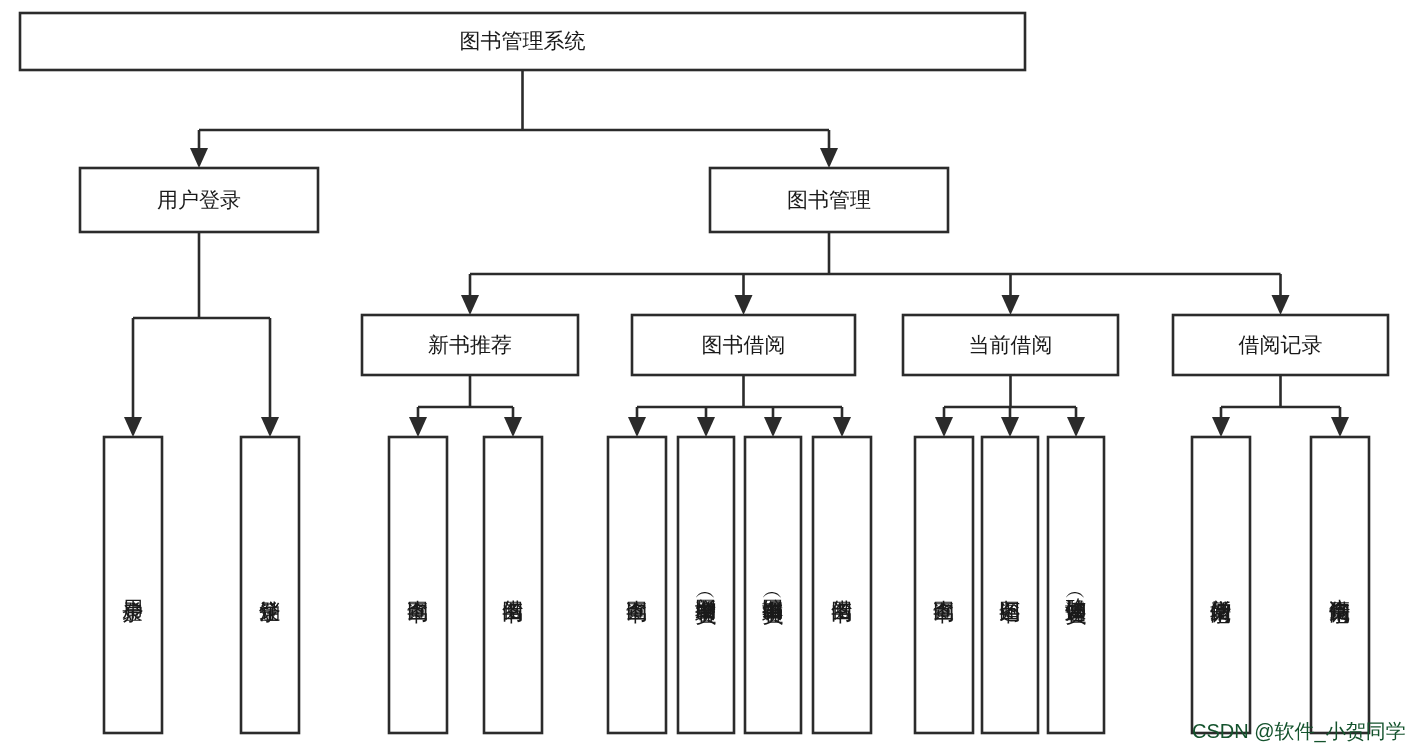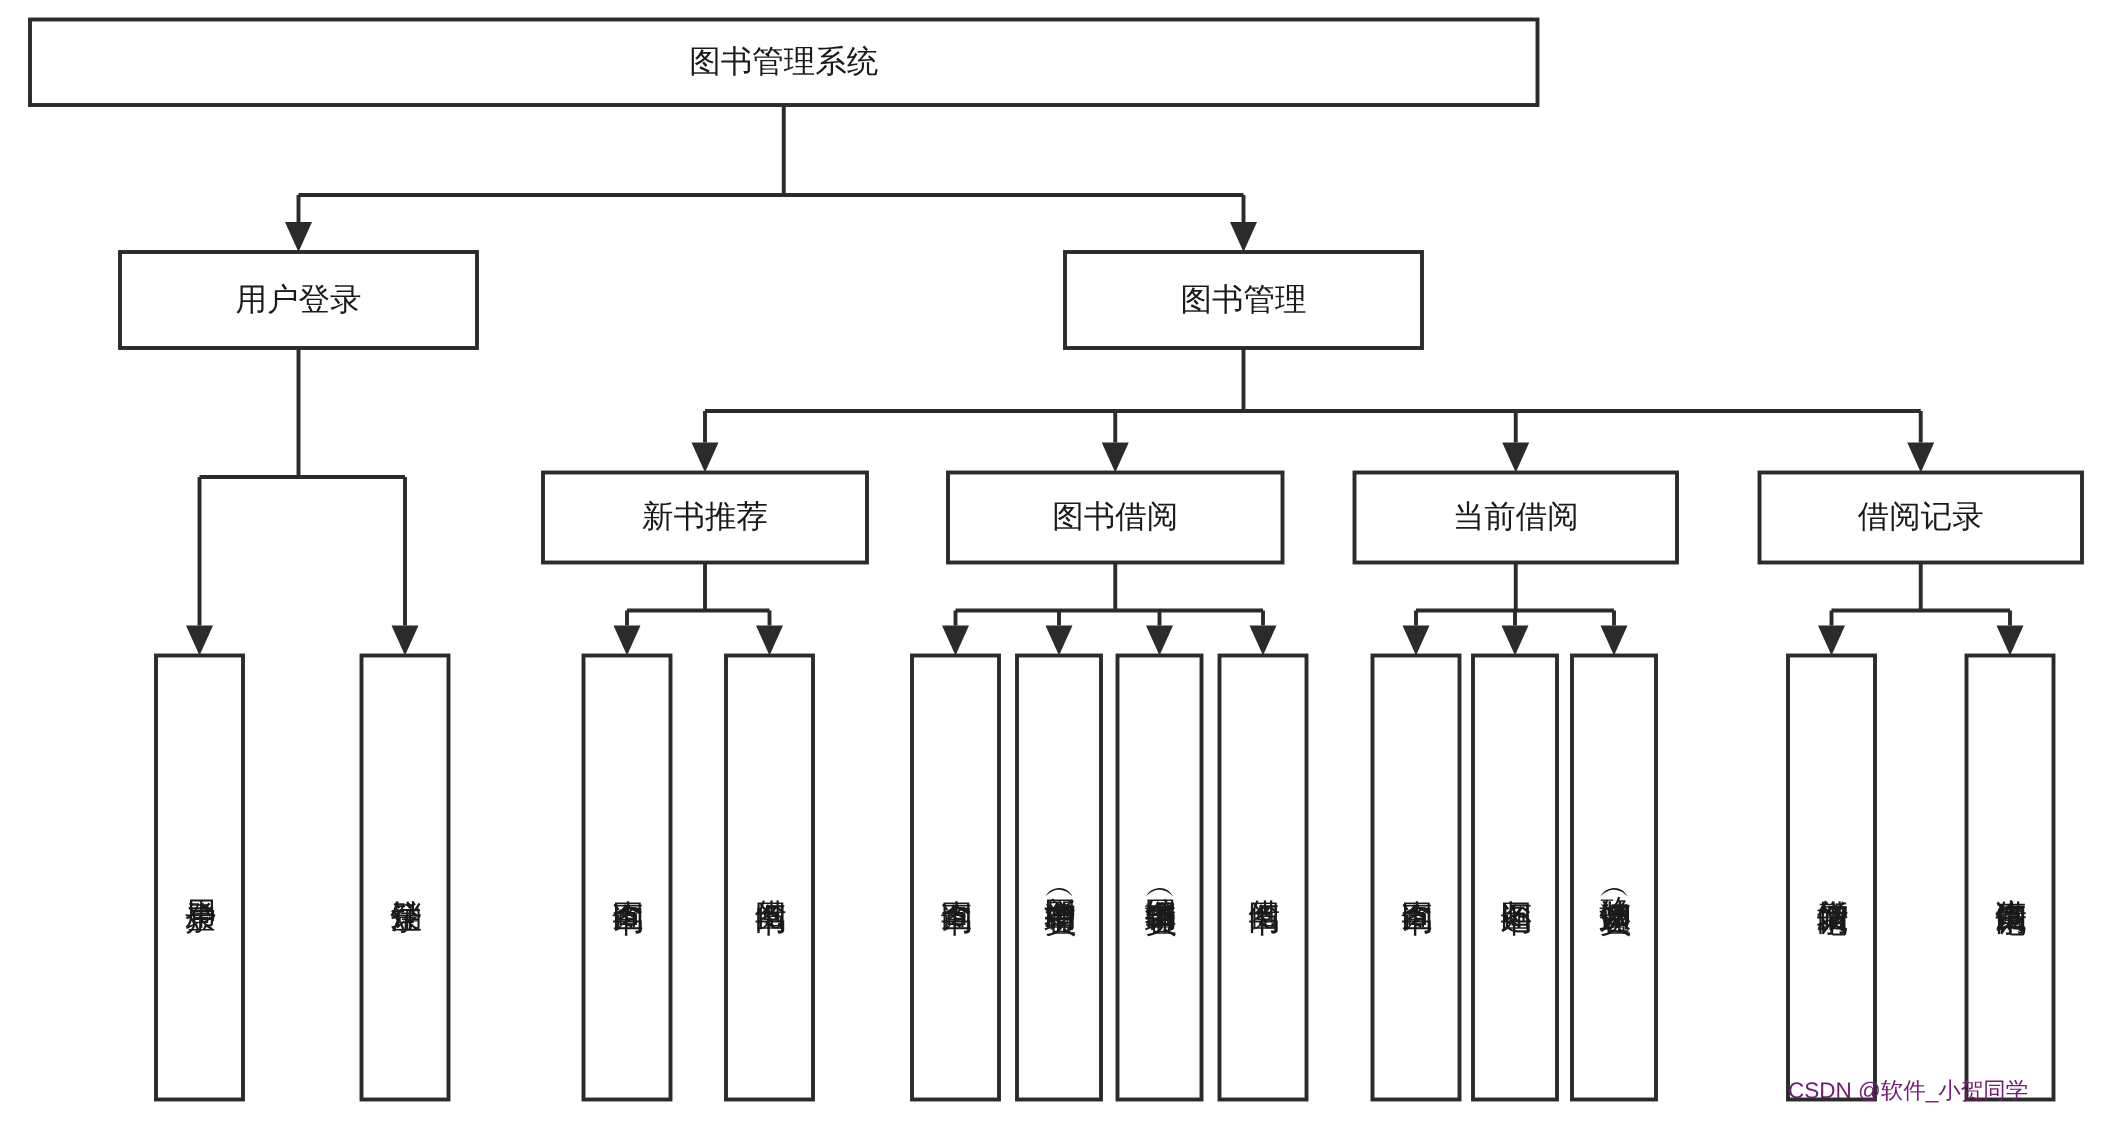--- a/index.html
+++ b/index.html
@@ -59,22 +59,22 @@
     font-size: 21px;
     line-height: 1.32;
     letter-spacing: 1px;
     color: #1a1a1a;
     pointer-events: none;
     white-space: nowrap;
   }
   .watermark {
     position: absolute;
     font-family: "Liberation Sans", "DejaVu Sans", sans-serif;
-    font-size: 15px;
-    color: #701a75;
+    font-size: 20px;
+    color: #14532d;
     white-space: nowrap;
   }
 </style>
 </head>
 <body>
 
 <div id="diagram-root">
 
   <svg class="flow" viewBox="0 0 1405 747">
     <g id="edges-layer">

